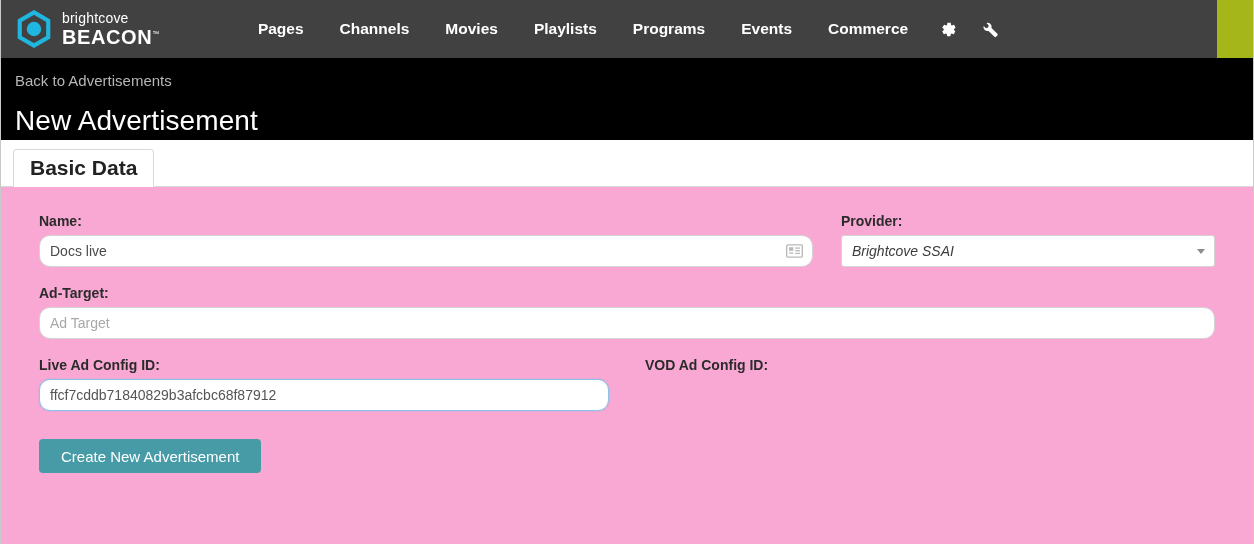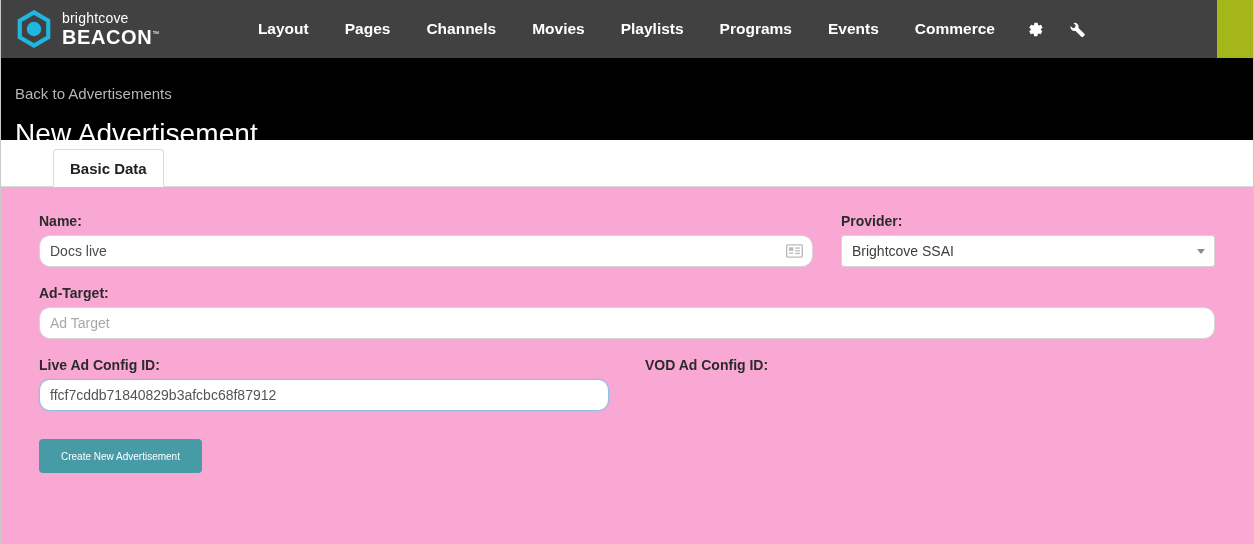--- a/index.html
+++ b/index.html
@@ -103,21 +103,21 @@
     font-size: 15.5px;
     font-weight: 700;
     cursor: pointer;
     white-space: nowrap;
   }
 
   
   .page-header {
     background: #000000;
     height: 82px;
-    padding: 27px 0 0 14px;
+    padding: 14px 0 0 14px;
   }
   .breadcrumb-link {
     color: #b6b6b6;
     font-size: 15px;
     cursor: pointer;
     display: inline-block;
     margin-bottom: 3px;
   }
   .page-title {
     color: #ffffff;
@@ -143,29 +143,28 @@
     height: 1px;
     background: #d9d9d9;
   }
   .tab {
     position: relative;
     z-index: 2;
     height: 38px;
     display: flex;
     align-items: center;
     padding: 0 16px;
-    font-size: 15px;
+    font-size: 21px;
     font-weight: 700;
     color: #222222;
     background: #ffffff;
     border: 1px solid #d9d9d9;
     border-bottom: 1px solid #ffffff;
     border-radius: 4px 4px 0 0;
     cursor: pointer;
-    margin-left: 40px;
   }
 
   
   .form-area {
     padding: 26px 38px 0 38px;
   }
   .row {
     display: flex;
     gap: 28px;
     margin-bottom: 18px;
@@ -211,20 +210,21 @@
     padding: 0 26px 0 10px;
     border: 1px solid #d4d4d4;
     border-radius: 3px;
     background: #ffffff;
     font-family: "Liberation Sans", sans-serif;
     font-size: 14px;
     color: #3c3c3c;
     display: flex;
     align-items: center;
     cursor: pointer;
+    font-style: italic;
   }
   .select-caret {
     position: absolute;
     right: 10px;
     top: 50%;
     margin-top: -2px;
     width: 0; height: 0;
     border-left: 4px solid transparent;
     border-right: 4px solid transparent;
     border-top: 5px solid #8c8c8c;
@@ -233,21 +233,21 @@
 
   .submit-btn {
     margin-top: 10px;
     height: 34px;
     padding: 8px 22px;
     background: #469ba7;
     color: #ffffff;
     border: none;
     border-radius: 4px;
     font-family: "Liberation Sans", sans-serif;
-    font-size: 10px;
+    font-size: 15px;
     font-weight: 400;
     cursor: pointer;
     display: inline-flex;
     align-items: center;
     justify-content: center;
   }
 
   .w-name   { width: 778px; }
   .w-prov   { width: 376px; }
   .w-target { width: 1178px; }
@@ -270,21 +270,20 @@
       </span>
       <span class="brand-text">
         <span class="brand-top">brightcove</span>
         <span class="brand-bottom">
           <span>BEACON</span><span class="brand-tm">™</span>
         </span>
       </span>
     </div>
 
     <div class="nav-items">
-      <div class="nav-item">Layout</div>
       <div class="nav-item">Pages</div>
       <div class="nav-item">Channels</div>
       <div class="nav-item">Movies</div>
       <div class="nav-item">Playlists</div>
       <div class="nav-item">Programs</div>
       <div class="nav-item">Events</div>
       <div class="nav-item">Commerce</div>
 
       <div class="nav-icon-item">
         <span>

